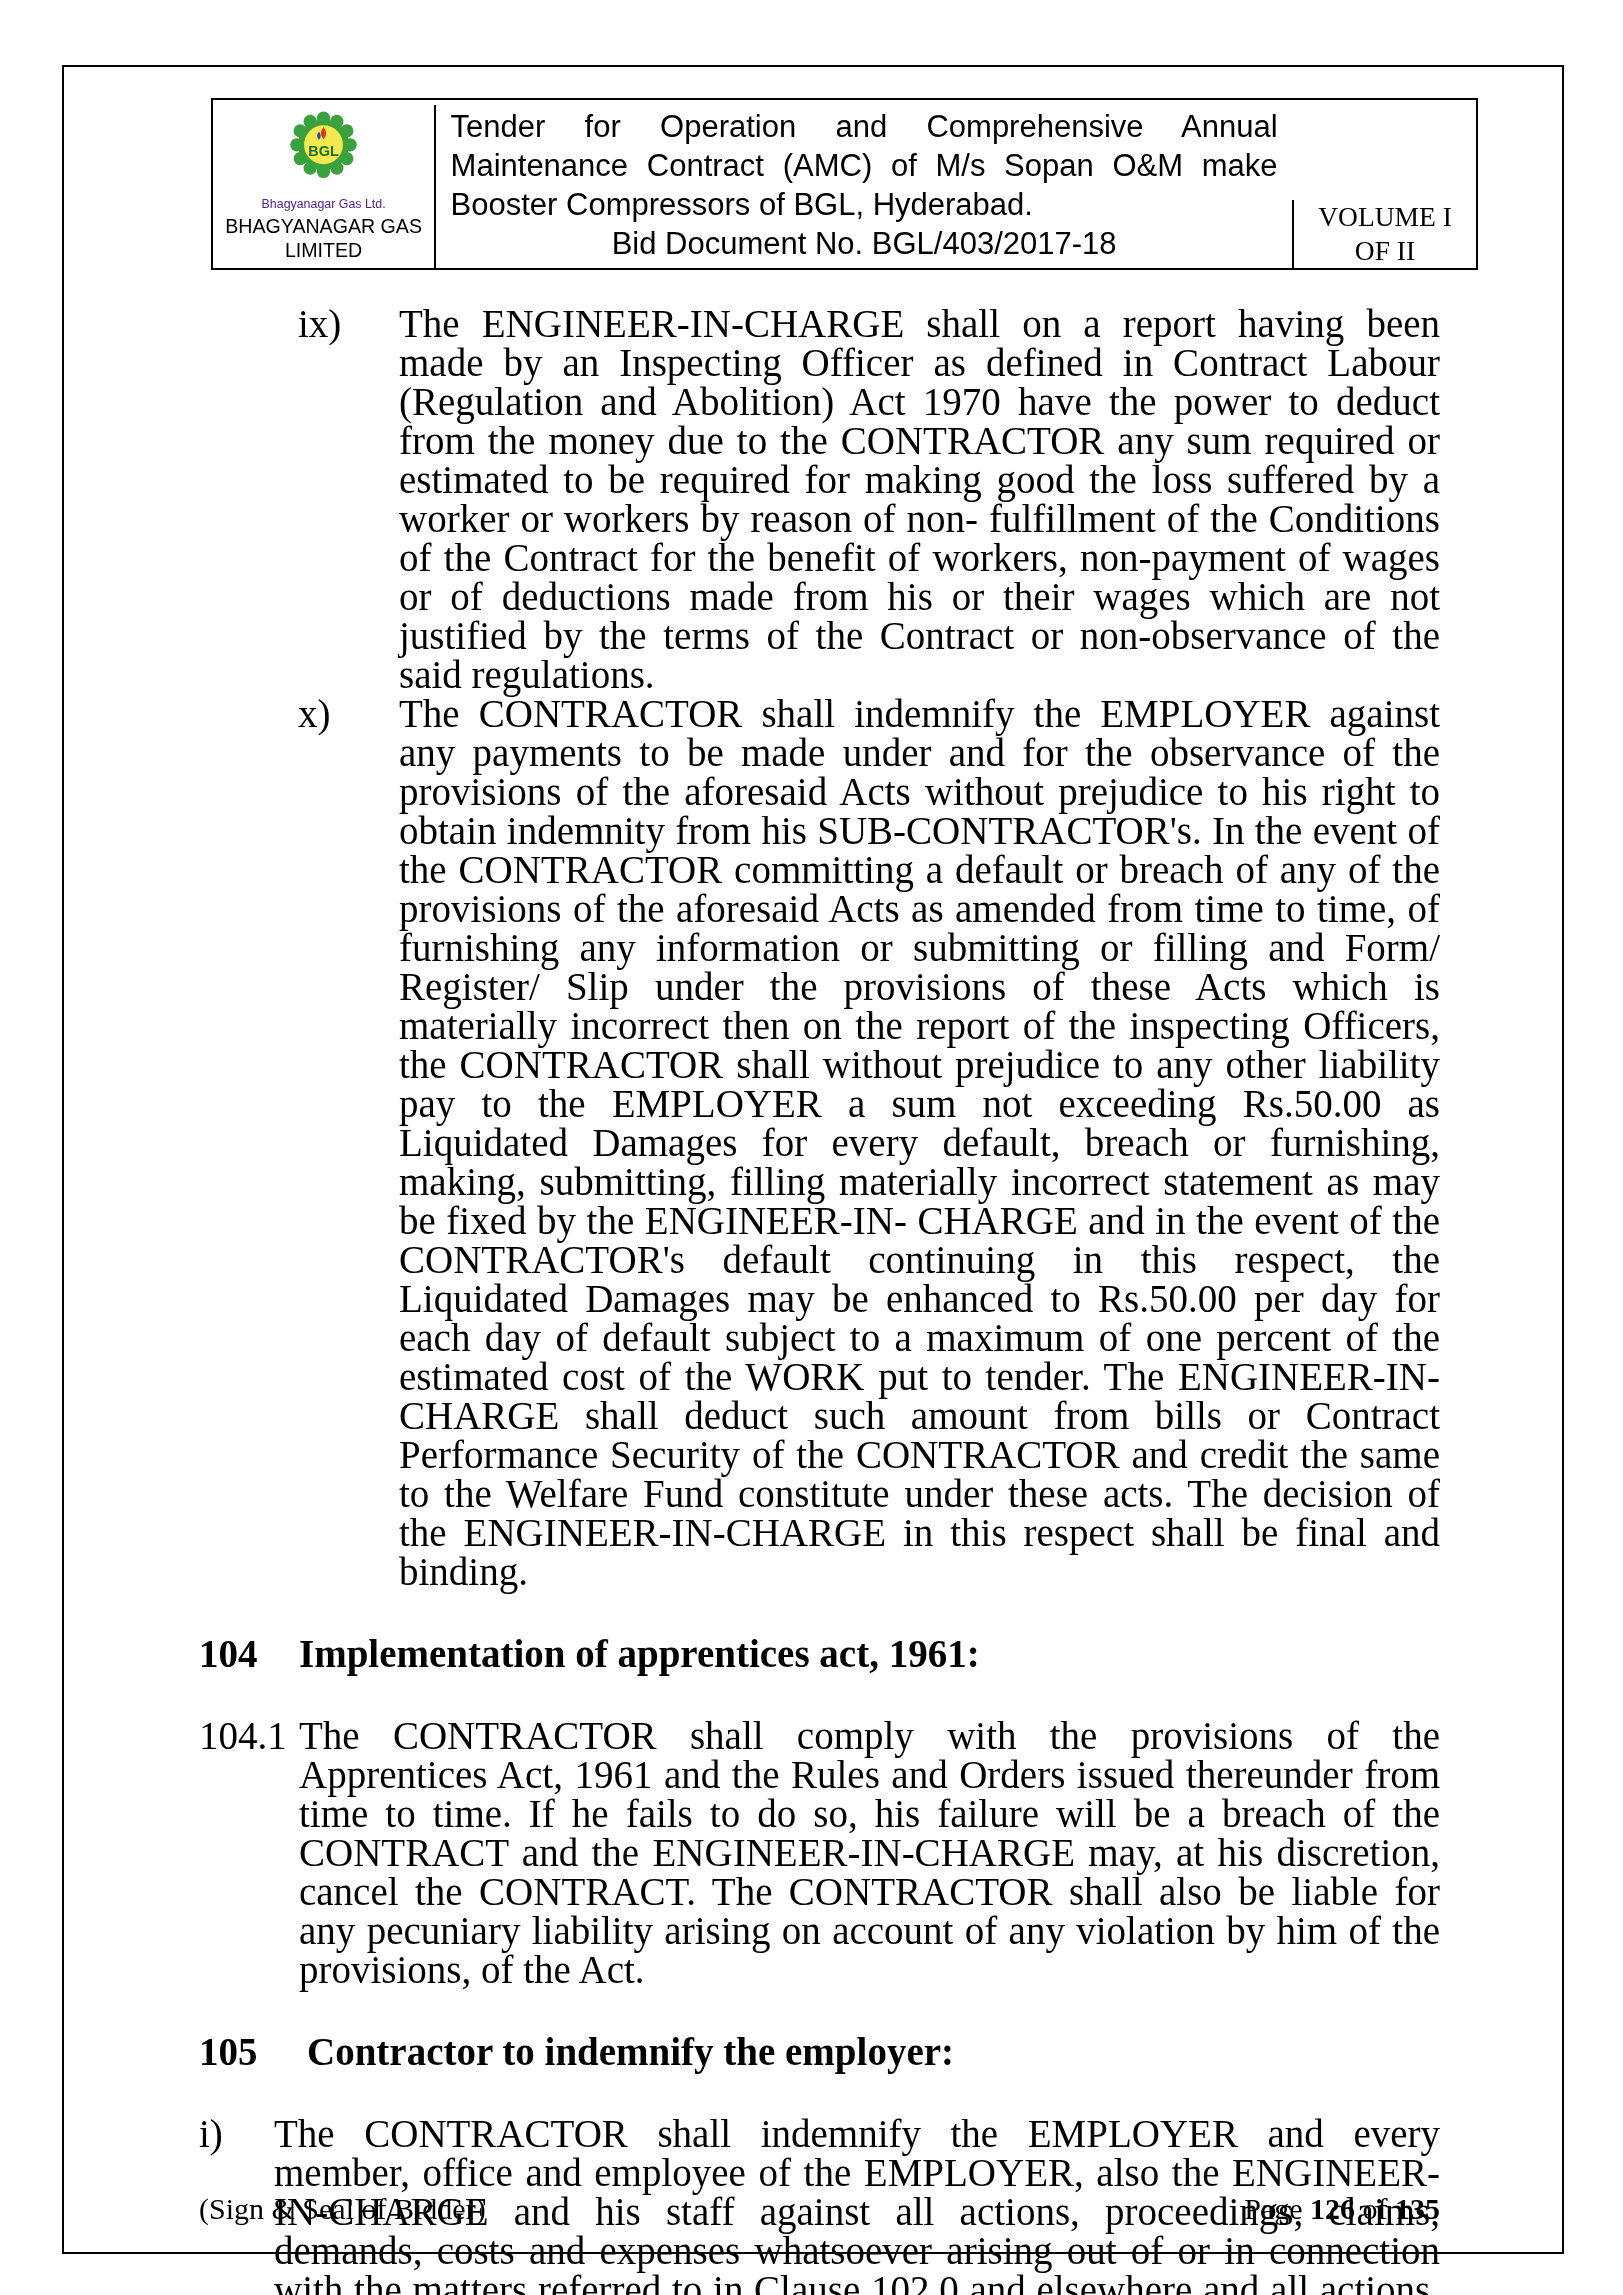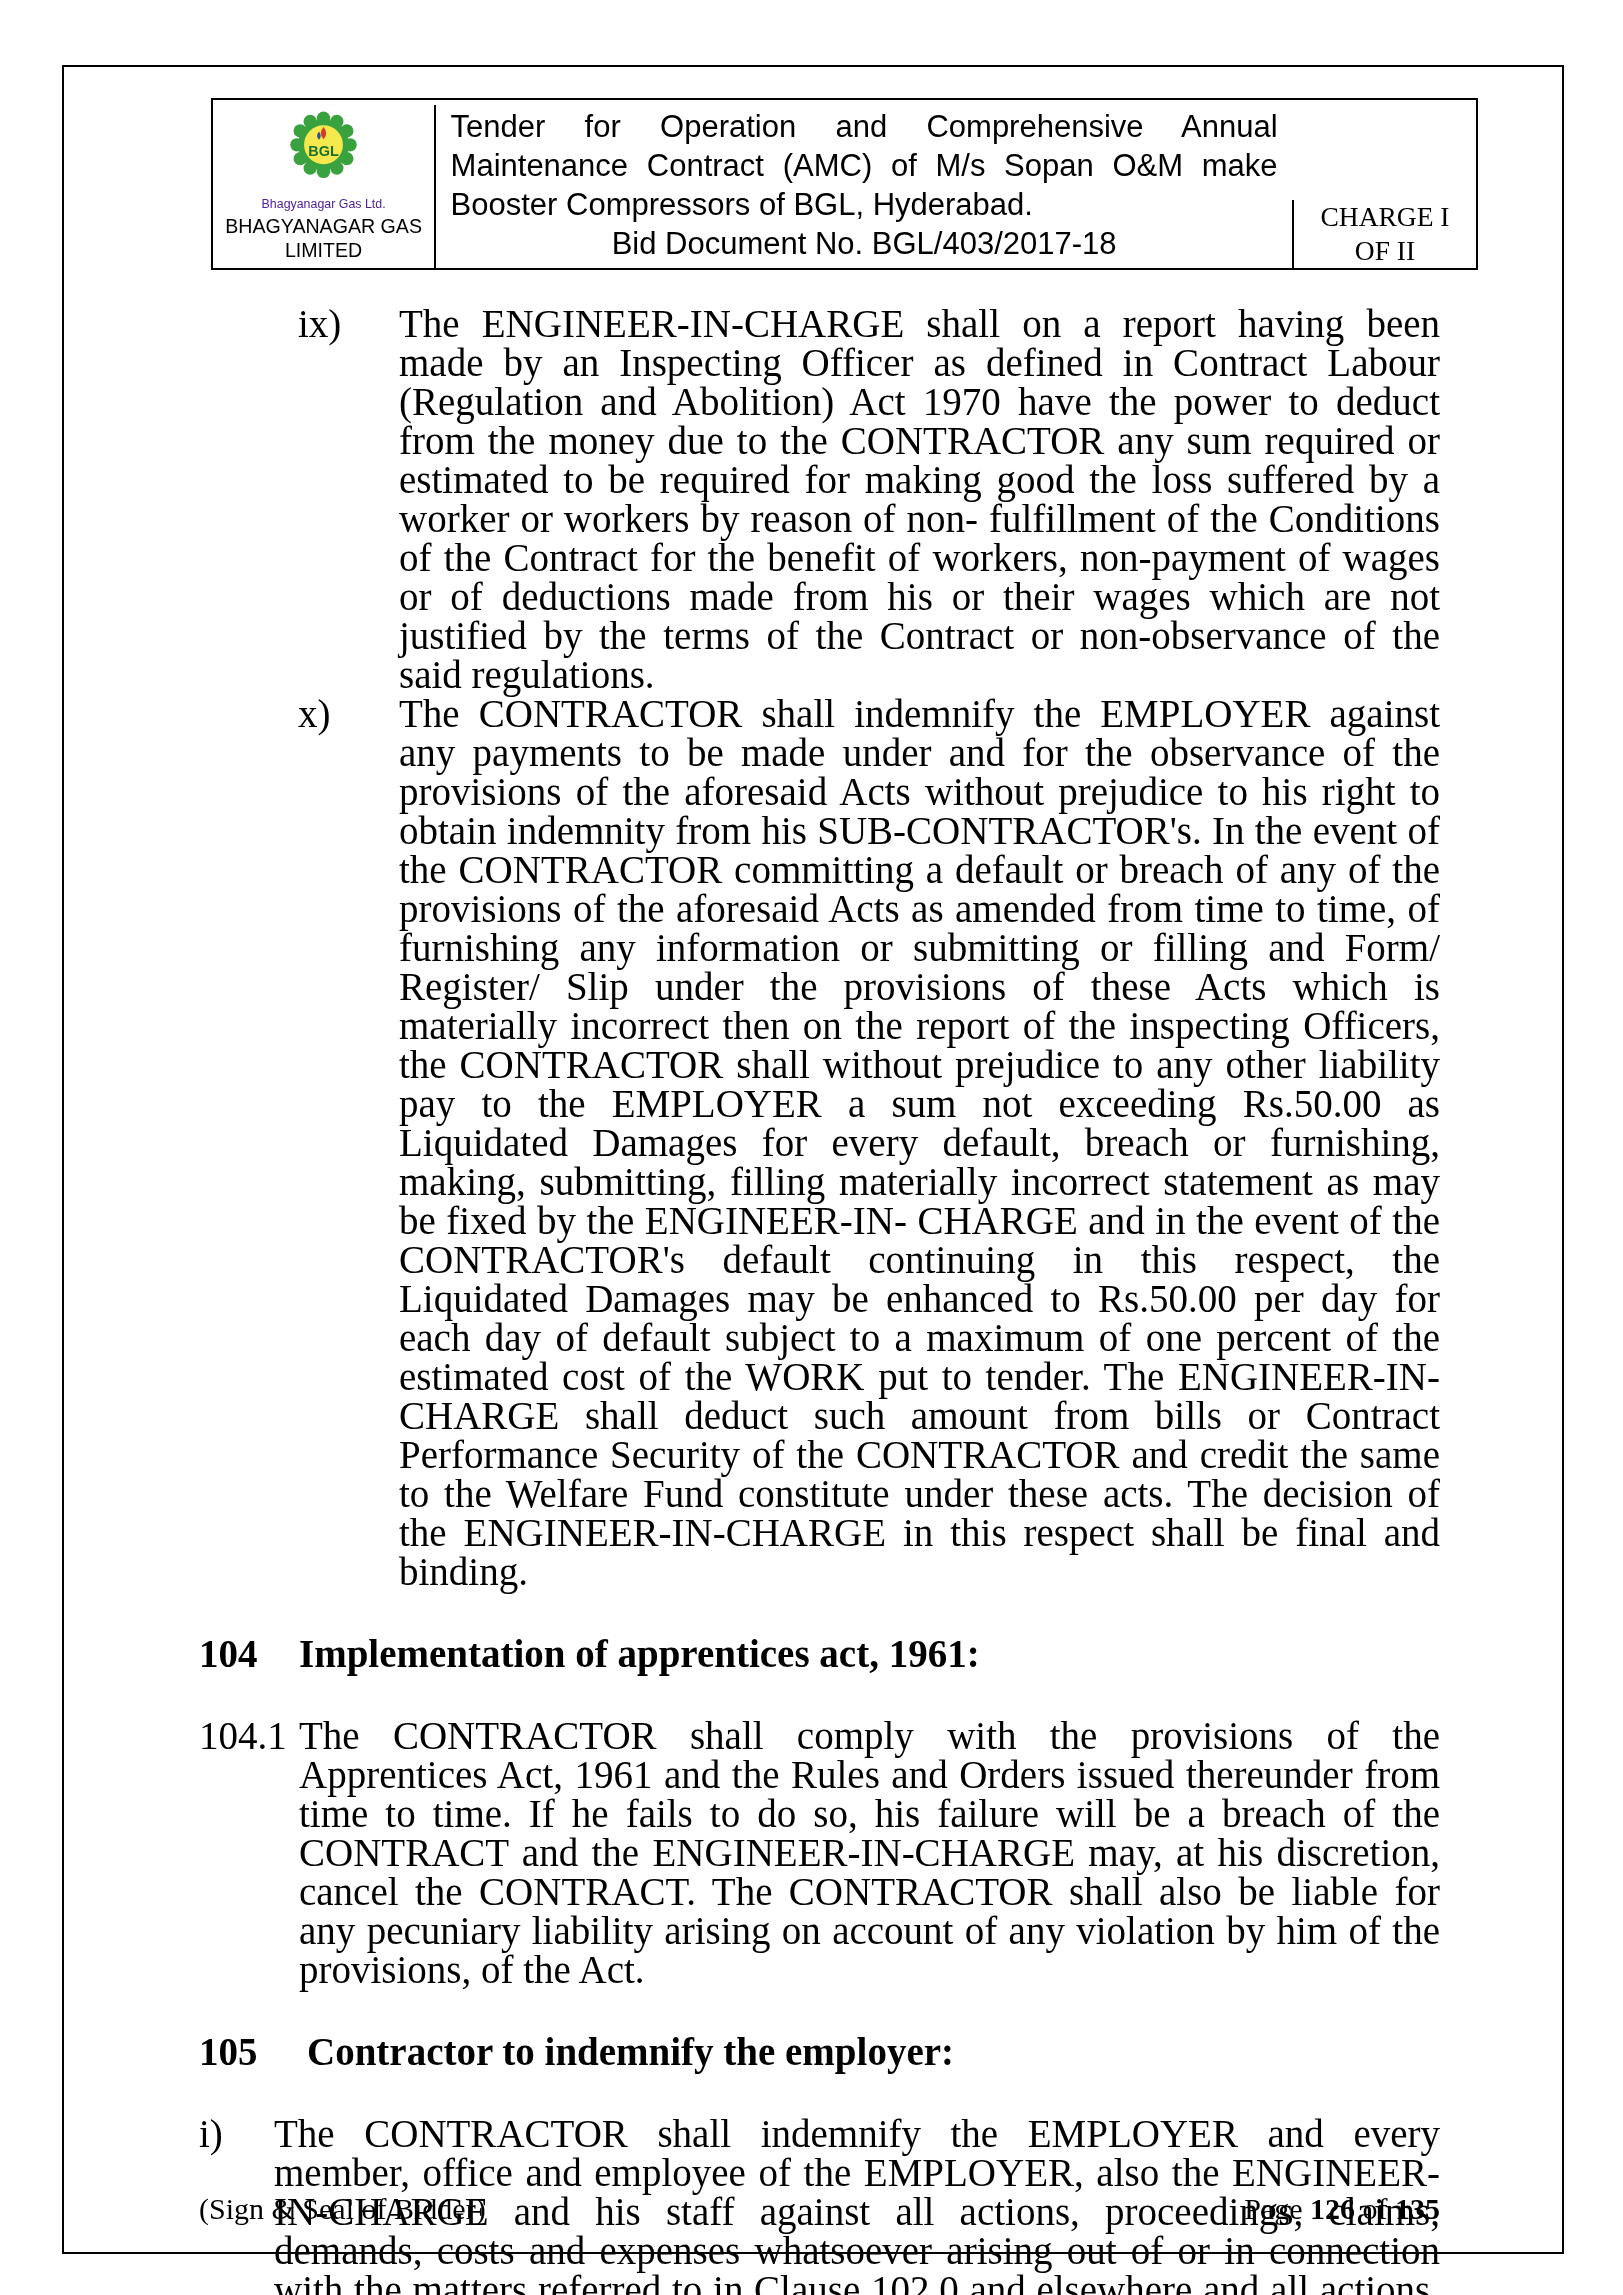--- a/index.html
+++ b/index.html
@@ -132,21 +132,21 @@
         <div class="org-name">
           <div>BHAGYANAGAR GAS</div>
           <div>LIMITED</div>
         </div>
       </div>
       <div class="title-cell">
         <div class="title-text">Tender for Operation and Comprehensive Annual Maintenance Contract (AMC) of M/s Sopan O&amp;M make Booster Compressors of BGL, Hyderabad.</div>
         <div class="bid-line">Bid Document No. BGL/403/2017-18</div>
       </div>
       <div class="volume-cell">
-        <div>CHARGE I</div>
+        <div>VOLUME I</div>
         <div>OF II</div>
       </div>
     </div>
 
     <div class="body-text">
 
       <div class="row ml-list">
         <div class="label w154">ix)</div>
         <div class="text">The ENGINEER-IN-CHARGE shall on a report having been made by an Inspecting Officer as defined in Contract Labour (Regulation and Abolition) Act 1970 have the power to deduct from the money due to the CONTRACTOR any sum required or estimated to be required for making good the loss suffered by a worker or workers by reason of non- fulfillment of the Conditions of the Contract for the benefit of workers, non-payment of wages or of deductions made from his or their wages which are not justified by the terms of the Contract or non-observance of the said regulations.</div>
       </div>

